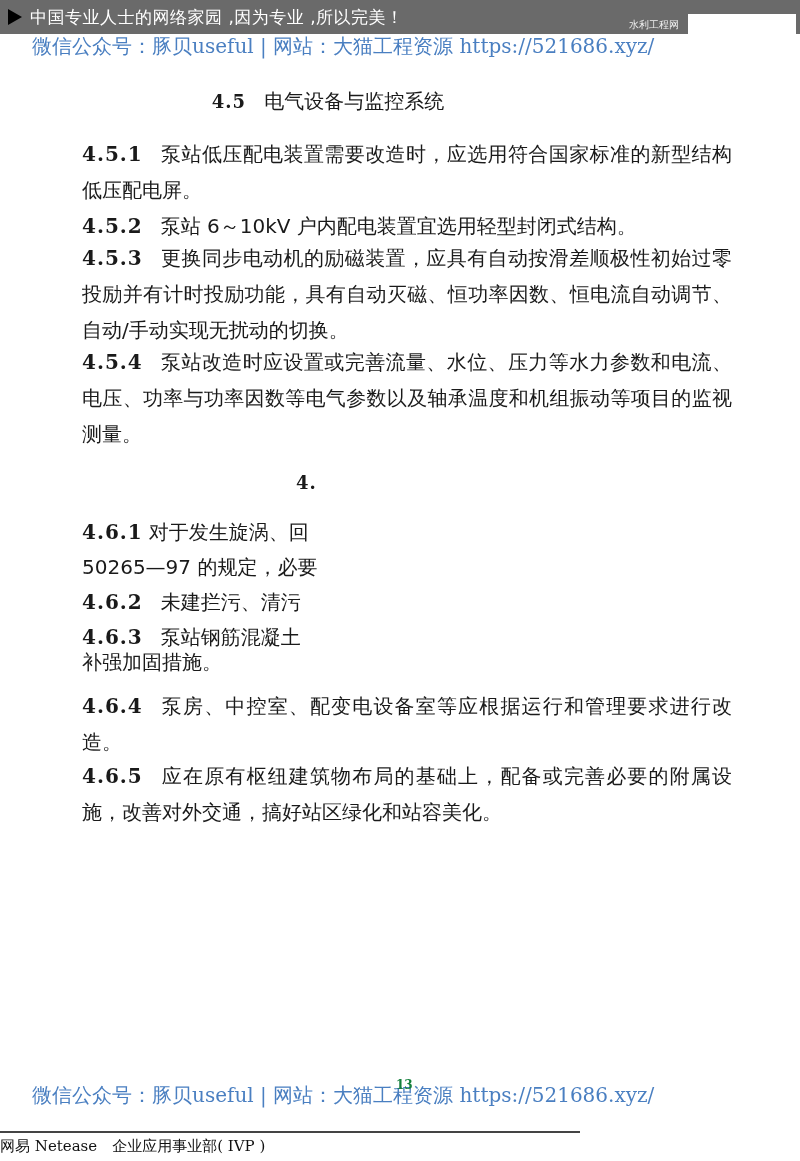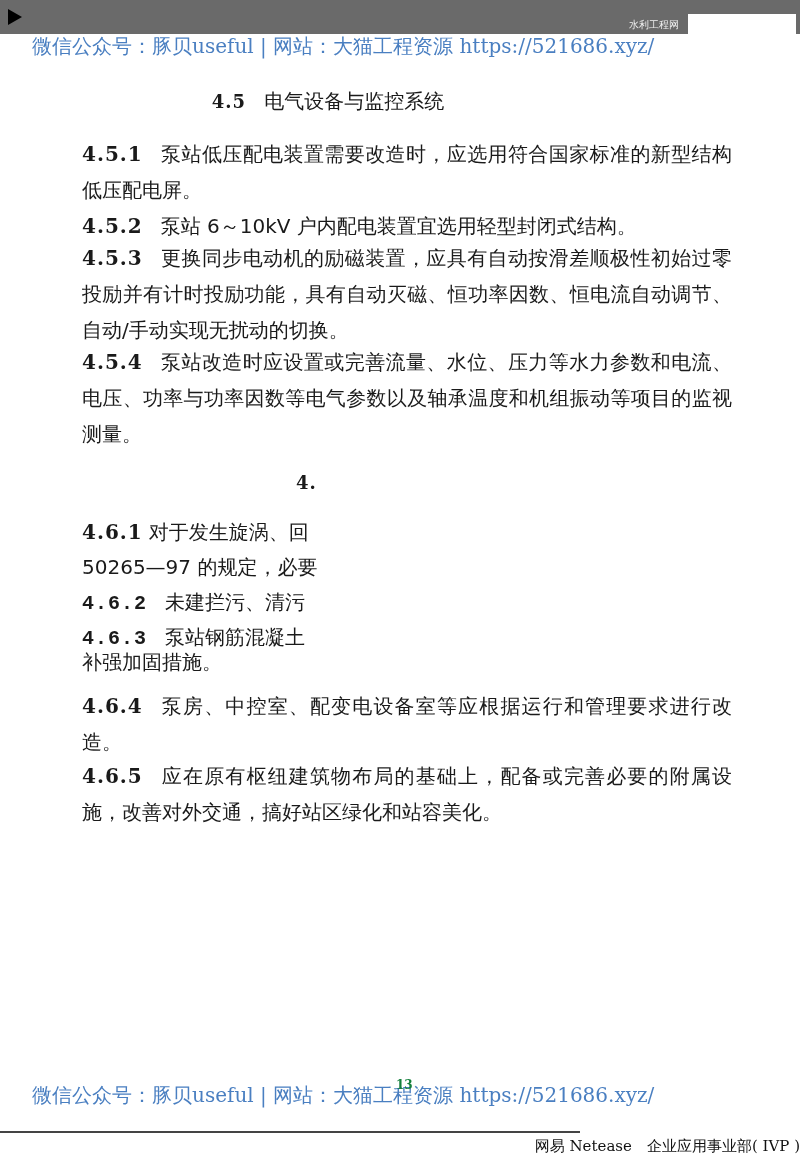--- a/index.html
+++ b/index.html
@@ -32,34 +32,35 @@
 
     .para { position: absolute; left: 82px; width: 650px; font-size: 20px; line-height: 36px;
             text-align: justify; }
     .para .num { margin-right: 18px; }
 
     .sub-heading { position: absolute; left: 296px; top: 472px; }
     .sub-heading .num { font-size: 18px; }
 
     .partial { position: absolute; left: 82px; font-size: 20px; line-height: 36px; white-space: nowrap; }
     .partial .num { margin-right: 6px; }
-    .partial.gap .num { margin-right: 18px; font-family: Liberation Mono, monospace; }
+    .partial.gap .num { margin-right: 18px; }
 
     .page-number { position: absolute; left: 396px; top: 1078px; font-family: "DejaVu Serif", serif;
                    font-size: 12px; font-weight: bold; color: #15803d; }
 
     .footer-rule { position: absolute; left: 0; top: 1131px; width: 580px; height: 2px; background: #444; }
-    .footer-text { position: absolute; left: 0; width: 800px; top: 1137px; text-align: right;
+    .footer-text { position: absolute; left: 0; width: 800px; top: 1137px; text-align: left;
                    font-family: "DejaVu Serif", serif; font-size: 15px; color: #111; }
   </style>
 </head>
 <body>
 
 <div class="top-banner">
   <span class="banner-arrow"></span>
+  <span class="banner-text">中国专业人士的网络家园 ,因为专业 ,所以完美！</span>
   <span class="banner-site">水利工程网</span>
   <span class="banner-white-box"></span>
 </div>
 
 <div class="watermark-line top">微信公众号：豚贝useful | 网站：大猫工程资源 https://521686.xyz/</div>
 
 <div class="section-title">
   <span class="num">4.5</span><span>电气设备与监控系统</span>
 </div>
 

